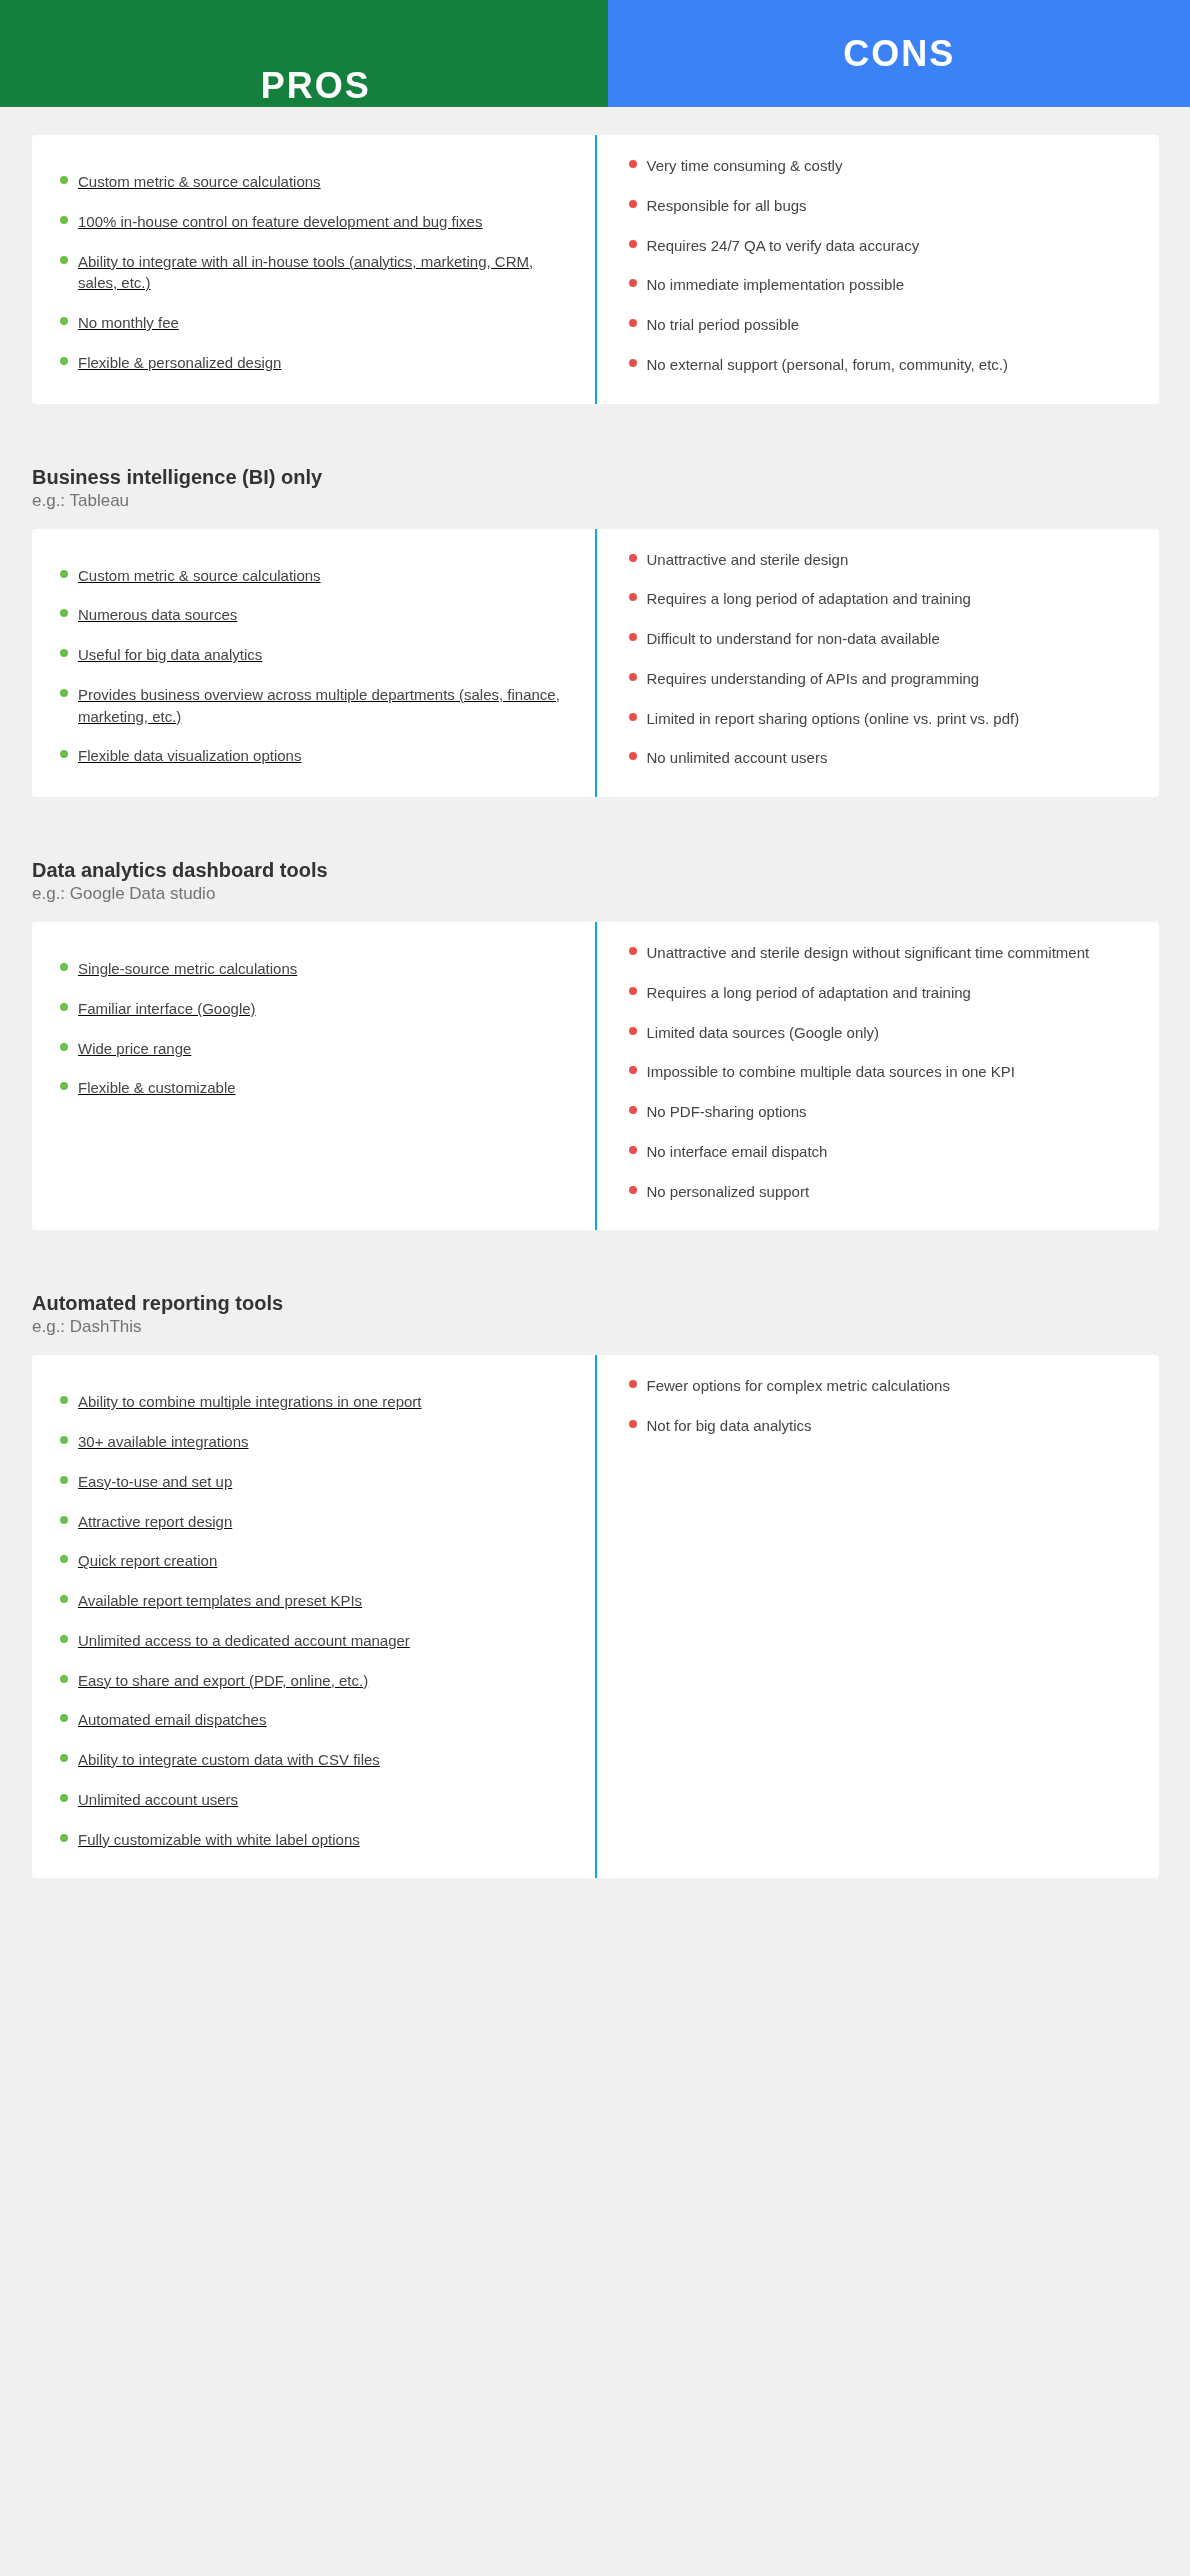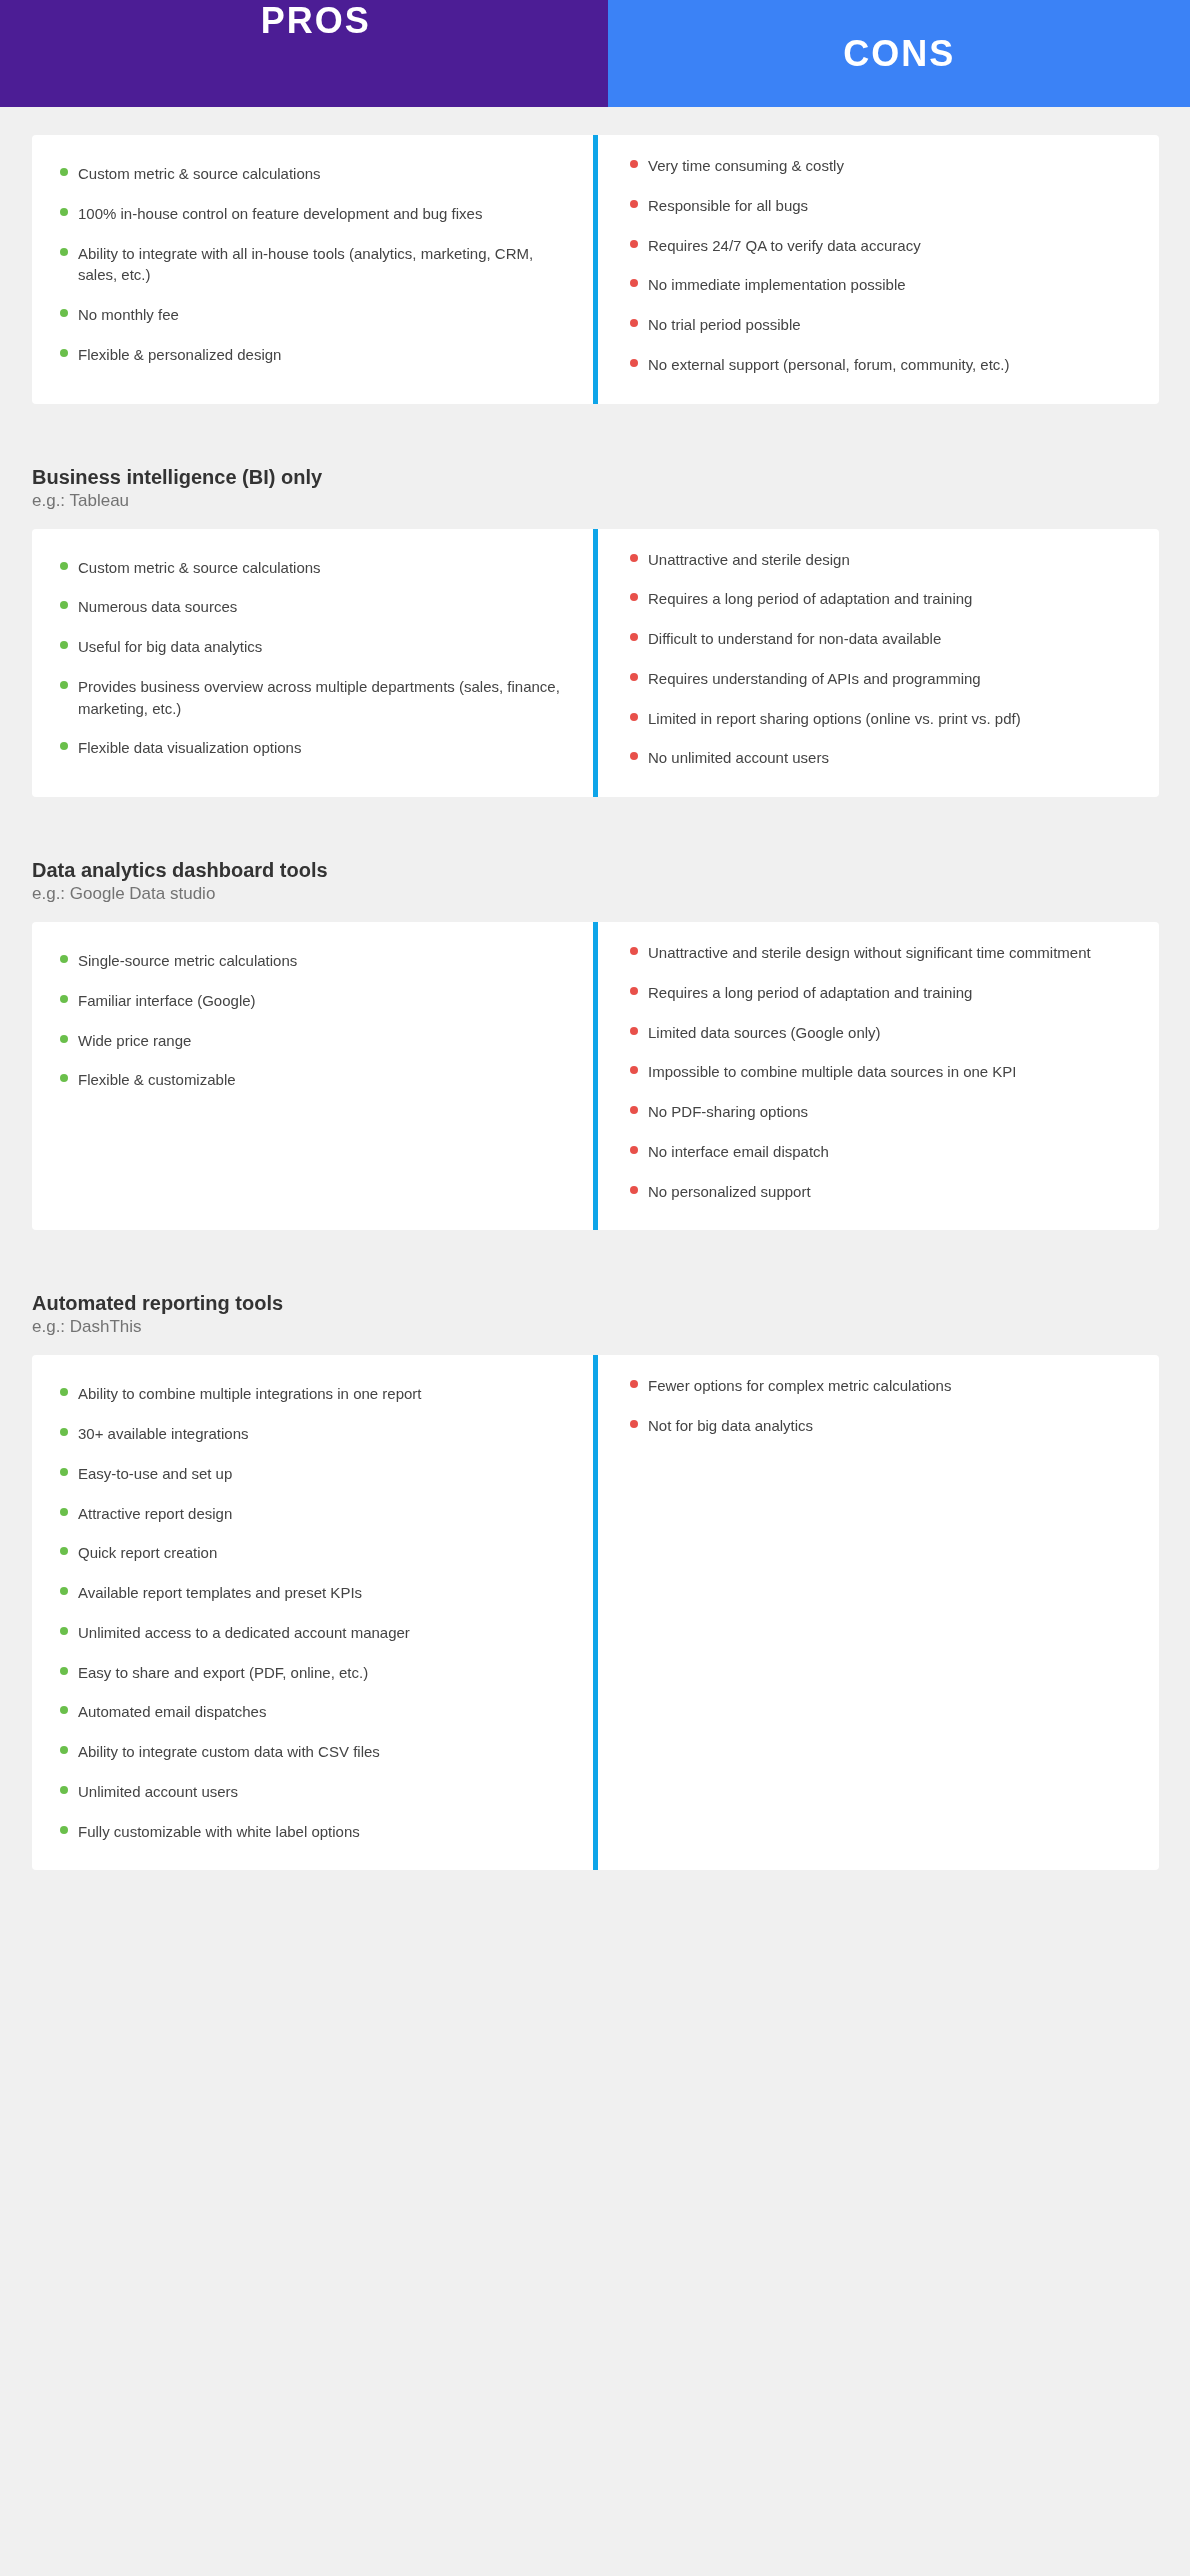--- a/index.html
+++ b/index.html
@@ -9,23 +9,23 @@
       width: 1191px;
     }
 
     .header {
       display: flex;
       width: 100%;
       height: 107px;
     }
     .header-pros {
       flex: 1;
-      background: #4c1d95;
-      display: flex;
-      align-items: flex-start;
+      background: #15803d;
+      display: flex;
+      align-items: flex-end;
       justify-content: center;
       padding-left: 24px;
     }
     .header-cons {
       flex: 1;
       background: #3b82f6;
       display: flex;
       align-items: center;
       justify-content: center;
     }
@@ -56,22 +56,23 @@
       background: white;
       border-radius: 4px;
       display: flex;
       width: 100%;
       margin-bottom: 24px;
       overflow: hidden;
     }
 
     .pros-col {
       flex: 1;
-      padding: 28px 32px 28px 28px;
-      border-right: 5px solid #0ea5e9;
+      padding: 36px 32px 28px 28px;
+      border-right: 2px solid #0ea5e9;
+      text-decoration: underline;
     }
     .cons-col {
       flex: 1;
       padding: 20px 28px 28px 32px;
     }
 
     .bullet-list {
       list-style: none;
       padding: 0;
       margin: 0;

